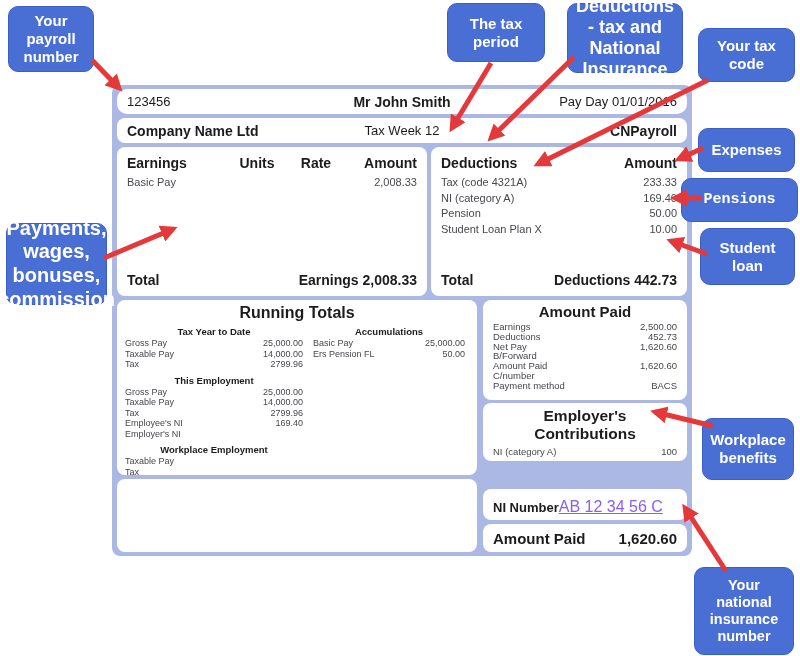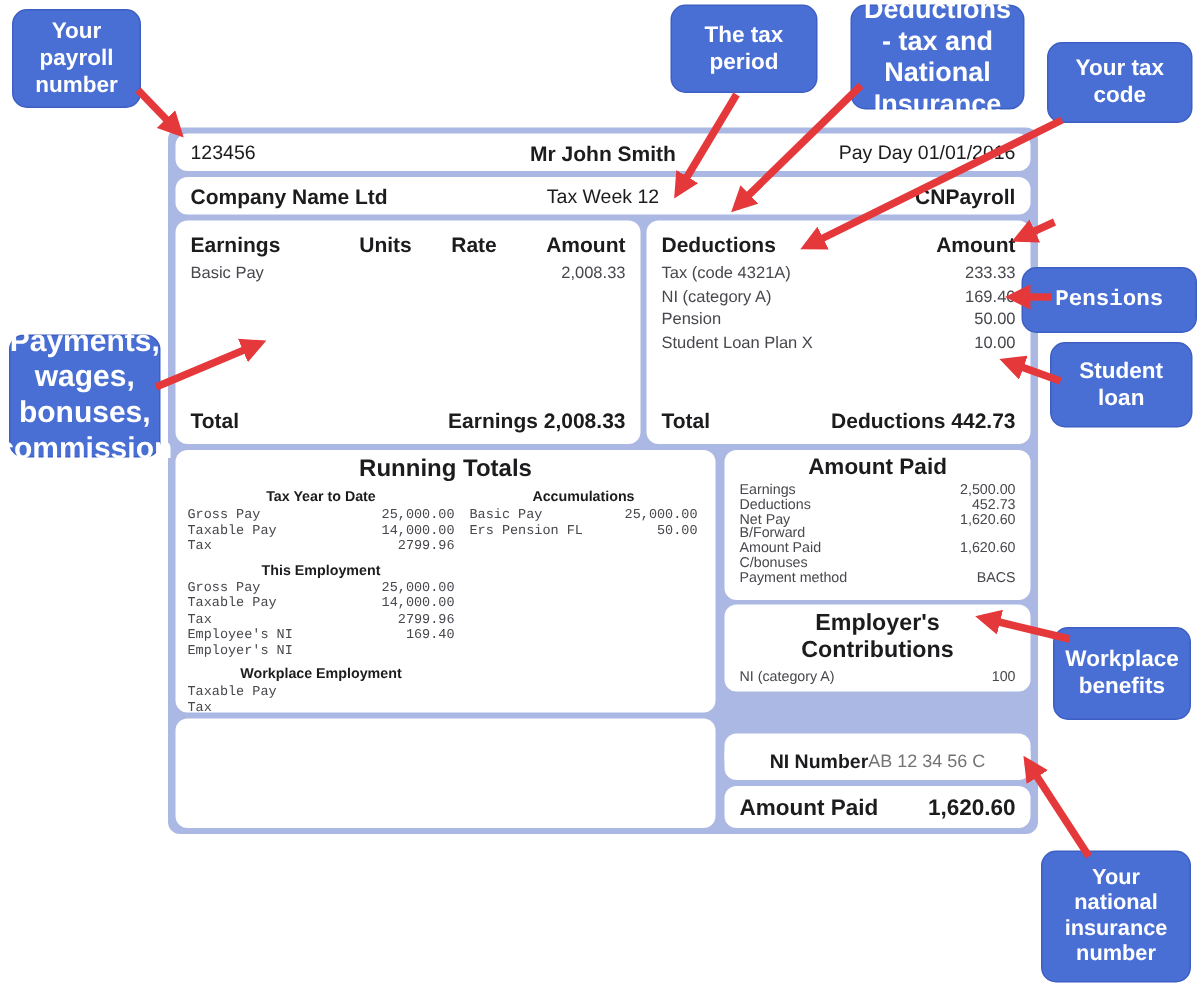--- a/index.html
+++ b/index.html
@@ -5,21 +5,21 @@
   html,body{margin:0;padding:0;background:#ffffff;}
   .scene{position:relative;width:800px;height:656px;background:#ffffff;overflow:hidden;
          font-family:"Liberation Sans","DejaVu Sans",sans-serif;color:#1c1c1e;}
   
   .payslip{position:absolute;left:112px;top:85px;width:580px;height:471px;
            background:#abb8e3;border-radius:8px;}
   .pbox{position:absolute;background:#ffffff;border-radius:8px;box-sizing:border-box;overflow:hidden;}
   .bold{font-weight:bold;}
   
   .hrow{display:flex;align-items:center;padding:0 10px;font-size:13px;}
-  .row1{left:5px;top:4px;width:570px;height:25px;}
+  .row1{left:5px;top:4px;width:570px;height:25px;border-radius:10px;}
   .row2{left:5px;top:33px;width:570px;height:25px;}
   .hcell{flex:1;}
   .hcell.c{text-align:center;}
   .hcell.r{text-align:right;}
   .fs14{font-size:14px;}
   
   .earnings{left:5px;top:62px;width:310px;height:149px;padding:8px 10px;}
   .deductions{left:319px;top:62px;width:256px;height:149px;padding:8px 10px;}
   .ehead{display:flex;font-size:14px;}
   .eh1{flex:1;}
@@ -32,36 +32,36 @@
             justify-content:space-between;font-size:14px;font-weight:bold;}
   .dhead{display:flex;justify-content:space-between;font-size:14px;font-weight:bold;}
   
   .running{left:5px;top:215px;width:360px;height:175px;padding:4px 8px;}
   .rt-title{font-size:16px;line-height:18px;text-align:center;margin-bottom:2px;}
   .rt-col{position:absolute;top:26px;}
   .rt-left{left:8px;width:178px;}
   .rt-right{left:196px;width:152px;}
   .rt-sec{font-size:9.5px;line-height:12px;text-align:center;font-weight:bold;}
   .rt-sec.gap{margin-top:5px;}
-  .rtrow{display:flex;justify-content:space-between;font-size:9px;line-height:10.5px;color:#47474d;font-family:Liberation Mono, monospace;}
+  .rtrow{display:flex;justify-content:space-between;font-size:9px;line-height:10.5px;color:#47474d;}
   
   .apaid{left:371px;top:215px;width:204px;height:100px;padding:3px 10px;}
   .ap-title{font-size:15px;line-height:17px;text-align:center;font-weight:bold;margin-bottom:2px;}
   .aprow{display:flex;justify-content:space-between;font-size:9.5px;line-height:9.8px;color:#47474d;}
   .employers{left:371px;top:318px;width:204px;height:58px;padding:4px 10px;}
   .ec-title{font-size:15.5px;line-height:18px;text-align:center;font-weight:bold;}
   .ecrow{display:flex;justify-content:space-between;font-size:9.5px;color:#47474d;margin-top:3px;}
   .annual{left:371px;top:380px;width:204px;height:25px;display:flex;align-items:center;
           justify-content:space-between;padding:0 10px;margin-top:24px;}
   .annual .lab{font-size:13px;font-weight:bold;}
   .annual .val{font-size:12px;color:#55555c;}
   .nibox{left:371px;top:409px;width:204px;height:26px;display:flex;align-items:center;
-         justify-content:center;padding:0 10px;}
+         justify-content:flex-start;padding:0 10px;}
   .nibox .lab{font-size:13px;font-weight:bold;}
-  .nibox .val{font-size:12px;color:#737373;}
+  .nibox .val{font-size:16px;color:#8b5cf6;text-decoration:underline;}
   .aptotal{left:371px;top:439px;width:204px;height:28px;display:flex;align-items:center;
            justify-content:space-between;padding:0 10px;font-size:15px;font-weight:bold;}
   .emptybox{left:5px;top:394px;width:360px;height:73px;}
   
   .callout{position:absolute;background:#4a6fd4;border:1px solid #3d5fc4;color:#ffffff;
            font-weight:bold;font-size:15px;line-height:1.18;border-radius:10px;
            display:flex;align-items:center;justify-content:center;text-align:center;
            padding:4px 6px;box-sizing:border-box;}
   .co-payroll{left:8px;top:6px;width:86px;height:66px;}
   .co-taxperiod{left:447px;top:3px;width:98px;height:59px;}
@@ -223,21 +223,21 @@
         </div>
       <div class="aprow">
           <span></span>
           <span></span>
         </div>
       <div class="aprow">
           <span>Amount Paid</span>
           <span>1,620.60</span>
         </div>
       <div class="aprow">
-          <span>C/bonuses</span>
+          <span>C/number</span>
           <span></span>
         </div>
       <div class="aprow">
           <span>Payment method</span>
           <span>BACS</span>
         </div>
     </div>
 
     <div class="pbox employers">
       <div class="ec-title">Employer's Contributions</div>
@@ -262,20 +262,21 @@
       <span>1,620.60</span>
     </div>
 
     <div class="pbox emptybox"></div>
   </div>
 
   <div class="callout co-payroll">Your payroll number</div>
   <div class="callout co-taxperiod">The tax period</div>
   <div class="callout co-dedni">Deductions - tax and National Insurance</div>
   <div class="callout co-taxcode">Your tax code</div>
+  <div class="callout co-expenses">Expenses</div>
   <div class="callout co-pensions">Pensions</div>
   <div class="callout co-studentloan">Student loan</div>
   <div class="callout co-payments">Payments, wages, bonuses, commission</div>
   <div class="callout co-workplace">Workplace benefits</div>
   <div class="callout co-ninumber">Your national insurance number</div>
 
   <svg class="arrows" viewBox="0 0 800 656">
     <defs>
       <marker id="ah" markerUnits="strokeWidth" markerWidth="3.4" markerHeight="3.4" refX="2.4" refY="1.7" orient="auto">
         <path d="M0,0 L3.4,1.7 L0,3.4 z" fill="#e5383b"></path>

